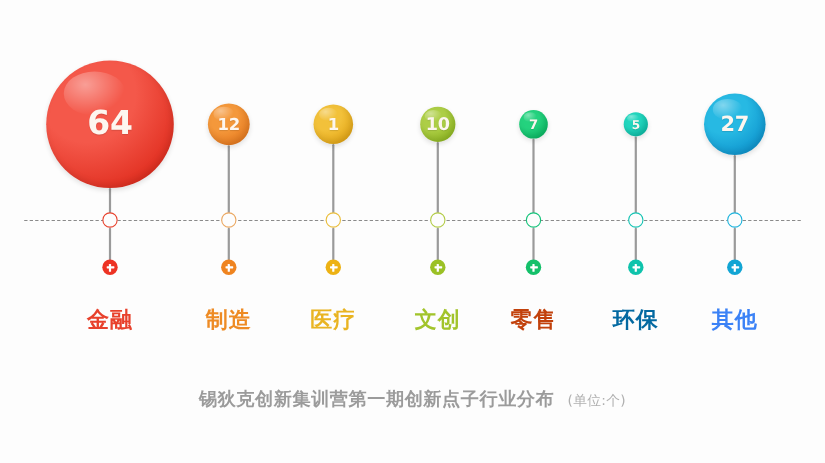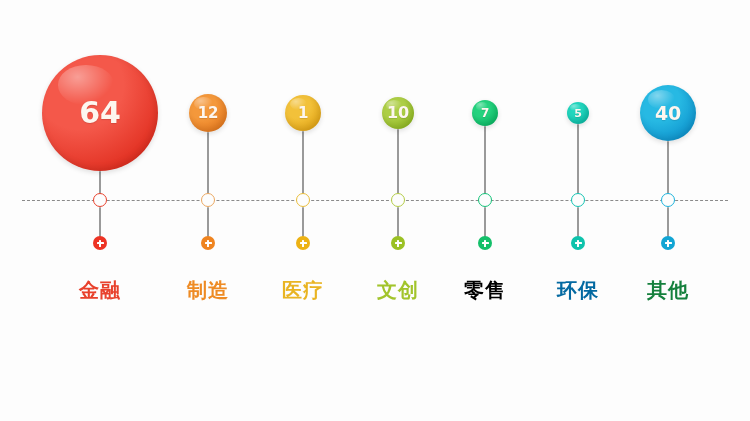--- a/index.html
+++ b/index.html
@@ -216,44 +216,47 @@
         <div class="stem" style="top: 126px; height: 69px;"></div>
         <div class="stem-lower"></div>
         <div class="bubble" style="width: 26px; height: 26px; left: -13px; top: 100px; font-size: 12px; background: radial-gradient(circle at 32% 26%, rgb(36, 210, 126) 0%, rgb(36, 210, 126) 38%, rgb(0, 174, 89) 100%); box-shadow: rgba(0, 0, 0, 0.12) 0px 2px 5px, rgba(0, 0, 0, 0.1) -2px -3px 6px inset;">
           <span>7</span>
         </div>
         <div class="node" style="border-color: rgb(18, 194, 120);"></div>
         <div class="plus" style="background: rgb(20, 192, 106);">
           <div class="bar-h"></div>
           <div class="bar-v"></div>
         </div>
-        <div class="cat-label" style="color: #000000;">零售</div>
+        <div class="cat-label" style="color: #c2410c;">零售</div>
       </div>
       <div class="col" style="left: 578px;">
         <div class="stem" style="top: 124px; height: 71px;"></div>
         <div class="stem-lower"></div>
         <div class="bubble" style="width: 22px; height: 22px; left: -11px; top: 102px; font-size: 11px; background: radial-gradient(circle at 32% 26%, rgb(34, 214, 190) 0%, rgb(34, 214, 190) 38%, rgb(2, 176, 155) 100%); box-shadow: rgba(0, 0, 0, 0.12) 0px 2px 5px, rgba(0, 0, 0, 0.1) -2px -3px 6px inset;">
           <span>5</span>
         </div>
         <div class="node" style="border-color: rgb(18, 195, 178);"></div>
         <div class="plus" style="background: rgb(15, 195, 172);">
           <div class="bar-h"></div>
           <div class="bar-v"></div>
         </div>
         <div class="cat-label" style="color: #0369a1;">环保</div>
       </div>
       <div class="col" style="left: 668px;">
         <div class="stem" style="top: 141px; height: 54px;"></div>
         <div class="stem-lower"></div>
         <div class="bubble" style="width: 56px; height: 56px; left: -28px; top: 85px; font-size: 19px; background: radial-gradient(circle at 32% 26%, rgb(39, 185, 227) 0%, rgb(39, 185, 227) 38%, rgb(3, 131, 196) 100%); box-shadow: rgba(0, 0, 0, 0.12) 0px 2px 5px, rgba(0, 0, 0, 0.1) -2px -3px 6px inset;">
-          <span>40</span>
+          <span>27</span>
         </div>
         <div class="node" style="border-color: rgb(28, 179, 220);"></div>
         <div class="plus" style="background: rgb(18, 165, 212);">
           <div class="bar-h"></div>
           <div class="bar-v"></div>
         </div>
-        <div class="cat-label" style="color: #15803d; text-align: center;">其他</div>
+        <div class="cat-label" style="color: #3b82f6; text-align: center;">其他</div>
       </div>
     </div>
 
+  <div class="caption">
+    <span class="main">锡狄克创新集训营第一期创新点子行业分布</span><span class="unit">(单位:个)</span>
+  </div>
 
 </div>
 
 </body></html>

